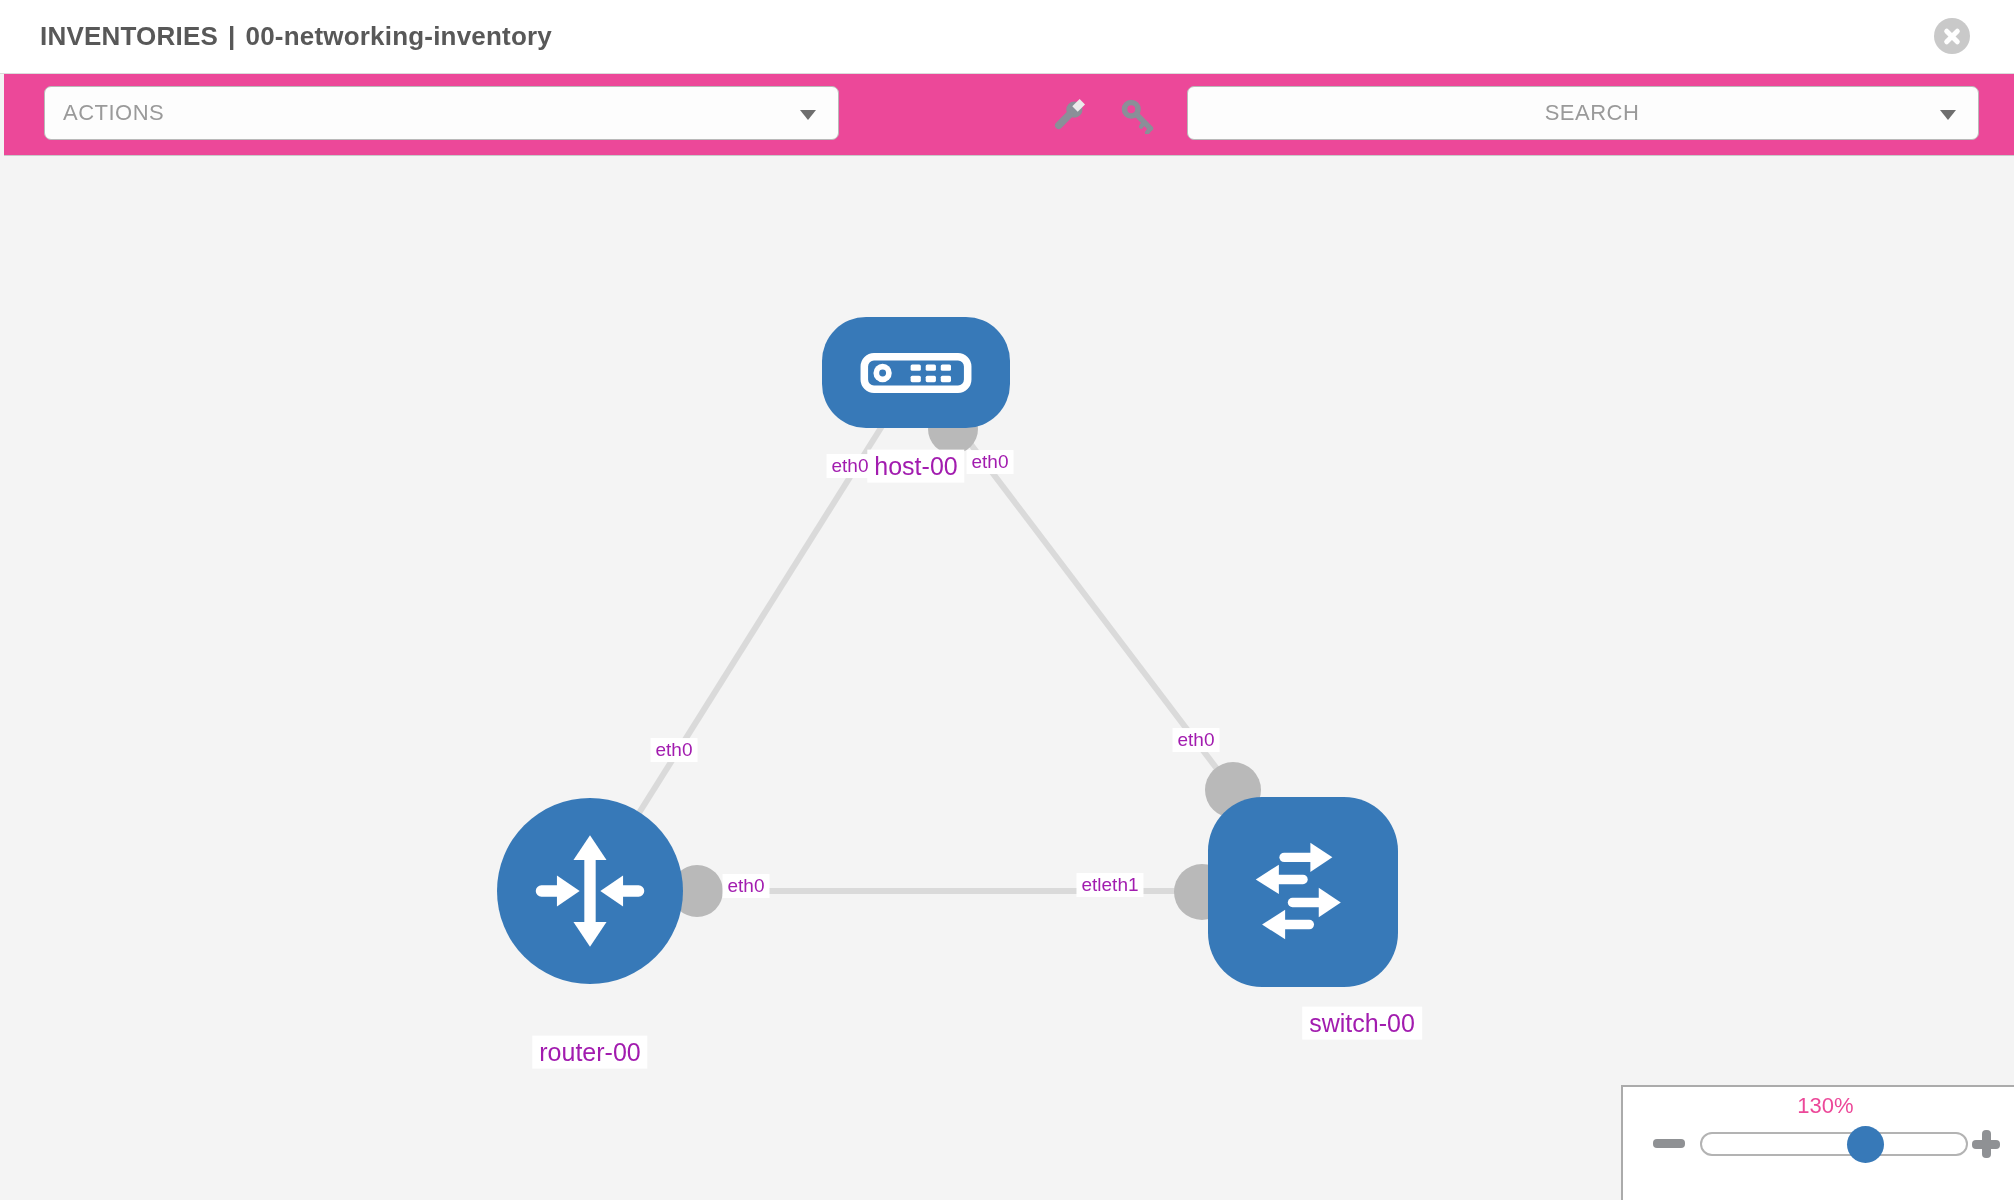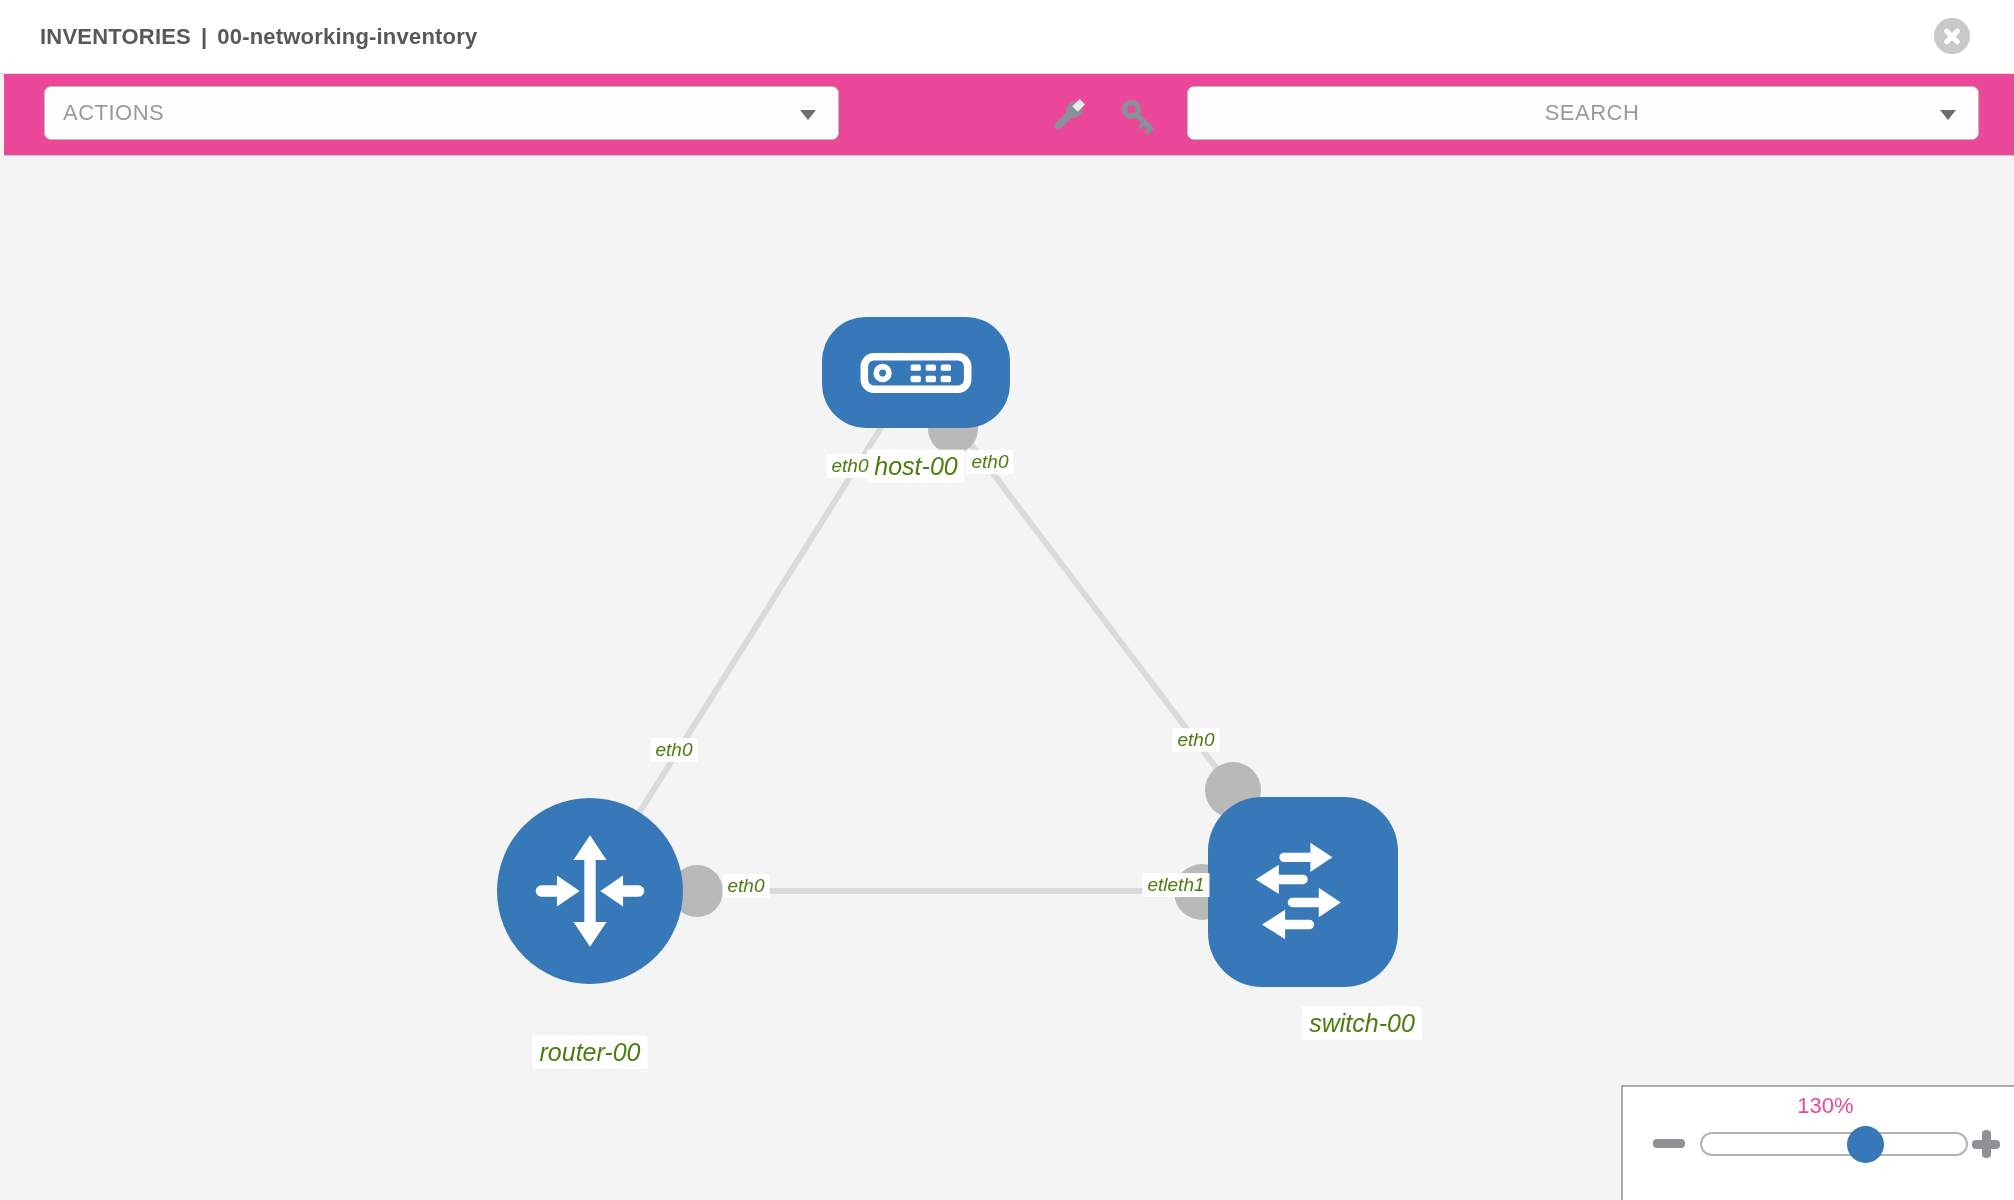--- a/index.html
+++ b/index.html
@@ -7,21 +7,21 @@
     width:2014px;height:1200px;position:relative;overflow:hidden;
     background:#f4f4f4;
     font-family:"Liberation Sans","DejaVu Sans",sans-serif;
     -webkit-font-smoothing:antialiased;
   }
   
   .header{
     position:absolute;top:0;left:0;width:2014px;height:73px;background:#ffffff;
     border-bottom:1px solid #dcdcdc;z-index:10;display:flex;align-items:center;
   }
-  .title{margin-left:40px;font-size:22px;font-weight:bold;color:#585858;letter-spacing:.2px;}
+  .title{margin-left:40px;font-size:26px;font-weight:bold;color:#585858;letter-spacing:.2px;}
   .title .sep{padding:0 10px;}
   .close-btn{
     position:absolute;right:44px;top:18px;width:36px;height:36px;border-radius:50%;
     background:#c9c9c9;cursor:pointer;
   }
   .close-btn .x1,.close-btn .x2{
     position:absolute;left:8px;top:15.5px;width:20px;height:5px;background:#ffffff;border-radius:3px;
   }
   .close-btn .x1{transform:rotate(45deg);}
   .close-btn .x2{transform:rotate(-45deg);}
@@ -41,22 +41,22 @@
     border-top:10px solid #6e6e6e;
   }
   .tool-icon{position:absolute;top:24px;width:36px;height:36px;cursor:pointer;}
   
   .topo-svg{position:absolute;left:0;top:0;width:2014px;height:1200px;z-index:1;pointer-events:none;}
   .node{position:absolute;background:#3779b8;z-index:2;display:flex;align-items:center;justify-content:center;cursor:pointer;}
   .node-host{left:822px;top:317px;width:188px;height:111px;border-radius:44px;}
   .node-router{left:497px;top:798px;width:186px;height:186px;border-radius:50%;}
   .node-switch{left:1208px;top:797px;width:190px;height:190px;border-radius:54px;}
   .tlabel{
-    position:absolute;transform:translate(-50%,-50%);background:#ffffff;color:#4d7c0f;
-    white-space:nowrap;z-index:3;line-height:1.15;font-style:italic;
+    position:absolute;transform:translate(-50%,-50%);background:#ffffff;color:#a21caf;
+    white-space:nowrap;z-index:3;line-height:1.15;
   }
   .node-label{font-size:25px;padding:2px 7px;margin-top:11px;}
   .if-label{font-size:19px;padding:1px 5px;}
   
   .zoom-panel{
     position:absolute;left:1621px;top:1085px;width:420px;height:130px;background:#ffffff;
     border:2px solid #ababab;box-sizing:border-box;z-index:4;
   }
   .zoom-level{position:absolute;left:130px;top:6px;width:145px;text-align:center;font-size:22px;color:#ec4899;}
   .zoom-minus{position:absolute;left:30px;top:52px;width:32px;height:9px;background:#8f9194;border-radius:4px;cursor:pointer;}
@@ -132,21 +132,21 @@
 
 <div class="tlabel node-label" style="left:916px;top:455px;">host-00</div>
 <div class="tlabel node-label" style="left:590px;top:1041px;">router-00</div>
 <div class="tlabel node-label" style="left:1362px;top:1012px;">switch-00</div>
 
 <div class="tlabel if-label" style="left:674px;top:750px;">eth0</div>
 <div class="tlabel if-label" style="left:850px;top:466px;">eth0</div>
 <div class="tlabel if-label" style="left:990px;top:462px;">eth0</div>
 <div class="tlabel if-label" style="left:1196px;top:740px;">eth0</div>
 <div class="tlabel if-label" style="left:746px;top:886px;">eth0</div>
-<div class="tlabel if-label" style="left:1176px;top:885px;">etleth1</div>
+<div class="tlabel if-label" style="left:1110px;top:885px;">etleth1</div>
 
 <div class="zoom-panel">
   <div class="zoom-level">130%</div>
   <div class="zoom-minus"></div>
   <div class="zoom-track"></div>
   <div class="zoom-knob"></div>
   <div class="zoom-plus">
     <div class="h"></div>
     <div class="v"></div>
   </div>

